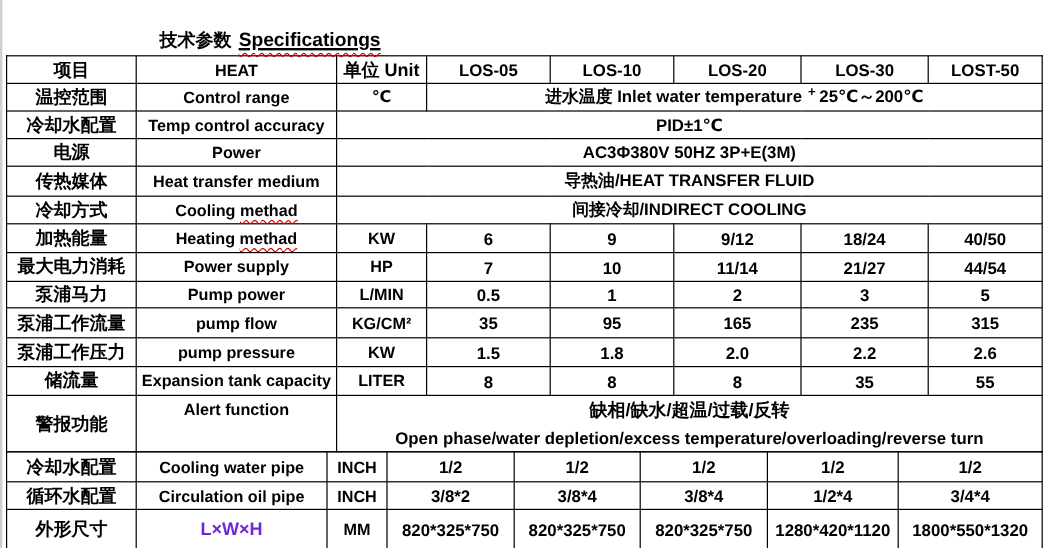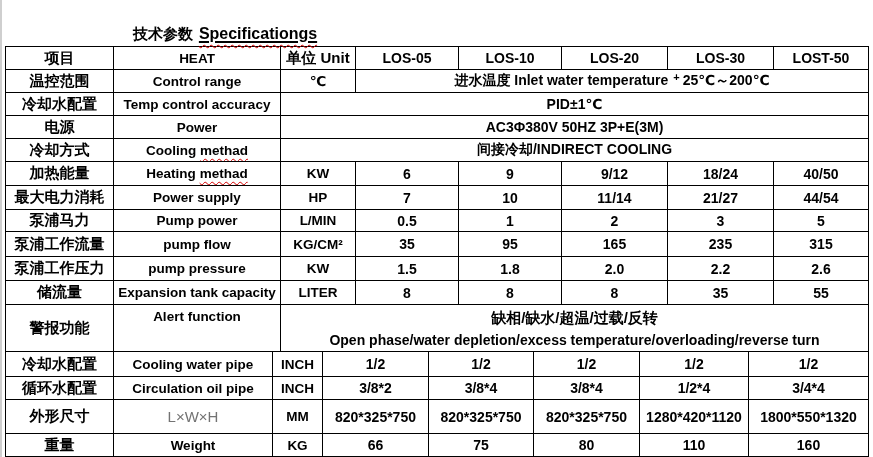--- a/index.html
+++ b/index.html
@@ -57,21 +57,21 @@
     vertical-align: middle;
     padding: 0;
     overflow: hidden;
     white-space: nowrap;
     font-weight: 700;
   }
   .zh   { font-size: 15px; }
   .en   { font-size: 13.5px; }
   .unit { font-size: 13.5px; }
   .val  { font-size: 14px; }
-  .dim  { color: #737373; font-weight: 400; font-size: 15px; }
+  .dim  { color: #6d28d9; font-weight: 700; font-size: 15px; }
   .val sup {
     font-size: 11px;
     vertical-align: top;
     line-height: 10px;
     margin: 0 3px 0 5px;
   }
   .alert-zh { font-size: 15px; line-height: 23px; }
   .alert-en { font-size: 14px; line-height: 22px; }
 </style>
 </head>
@@ -115,20 +115,25 @@
     <tr style="height:23px">
       <td class="zh">冷却水配置</td>
       <td class="en">Temp control accuracy</td>
       <td class="val" colspan="6">PID±1℃</td>
     </tr>
     <tr style="height:23px">
       <td class="zh">电源</td>
       <td class="en">Power</td>
       <td class="val" colspan="6">AC3Φ380V 50HZ 3P+E(3M)</td>
     </tr>
+    <tr style="height:25px">
+      <td class="zh">传热媒体</td>
+      <td class="en">Heat transfer medium</td>
+      <td class="val" colspan="6">导热油/HEAT TRANSFER FLUID</td>
+    </tr>
     <tr style="height:23px">
       <td class="zh">冷却方式</td>
       <td class="en"><span>Cooling </span><span class="squiggle">methad</span></td>
       <td class="val" colspan="6">间接冷却/INDIRECT COOLING</td>
     </tr>
     <tr style="height:24px">
       <td class="zh">加热能量</td>
       <td class="en"><span>Heating </span><span class="squiggle">methad</span></td>
       <td class="unit">KW</td>
       <td class="val">6</td>

